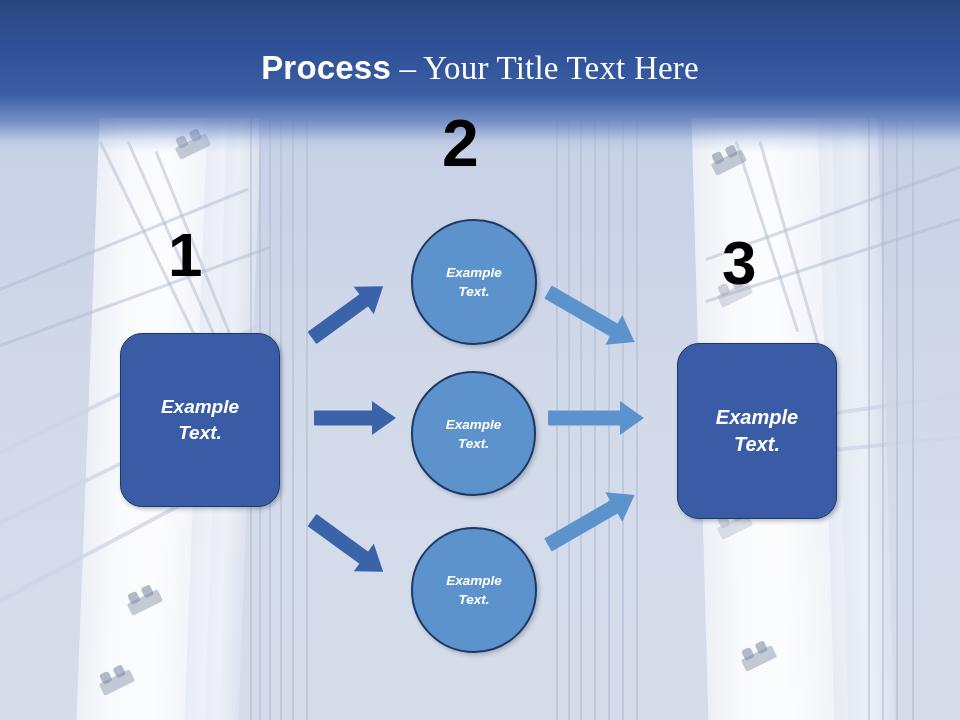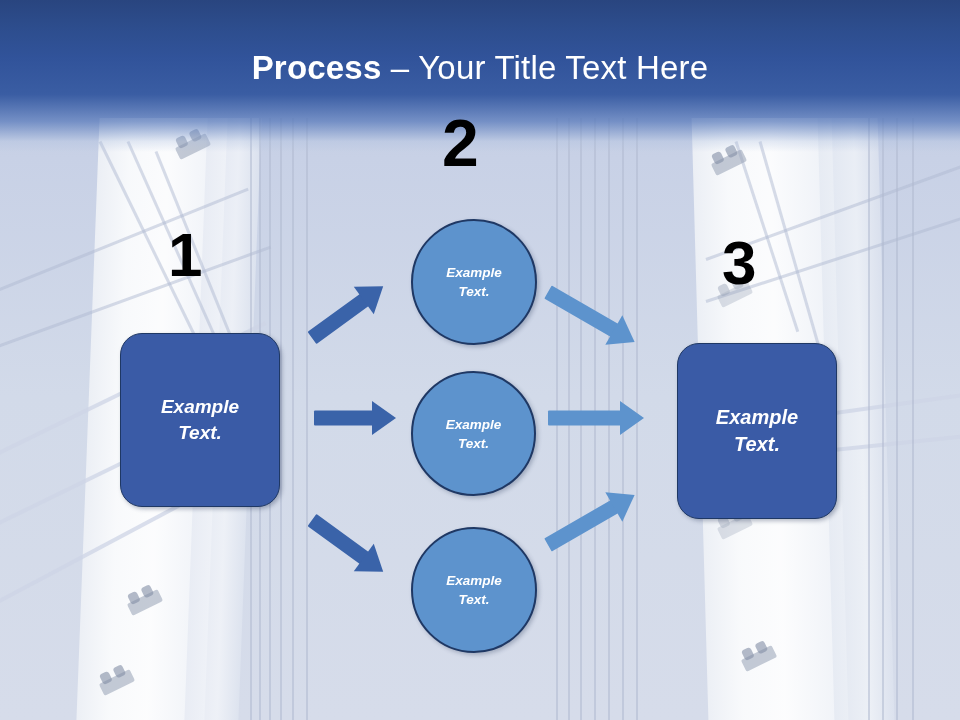--- a/index.html
+++ b/index.html
@@ -74,21 +74,21 @@
       #29457f 0%, #2d4d8d 18%, #31539a 38%, #3a5da3 62%,
       rgba(86,120,186,.72) 80%, rgba(170,189,222,.30) 93%, rgba(205,214,233,0) 100%);
   }
   .title{
     position:absolute;left:0;top:48px;width:960px;
     text-align:center;color:#ffffff;
     font-size:33px;line-height:40px;letter-spacing:.2px;
     white-space:nowrap;
   }
   .title b{font-weight:bold;}
-  .title span.light{font-weight:normal;}
+  .title span.light{font-weight:normal;font-family:Liberation Serif, serif;}
 
   
   .stepnum{
     position:absolute;color:#000000;font-weight:bold;
     font-family:"Liberation Sans", sans-serif;
     line-height:1;
   }
   #num1{left:168px;top:224px;font-size:62px;}
   #num2{left:442px;top:110px;font-size:66px;}
   #num3{left:722px;top:232px;font-size:62px;}

